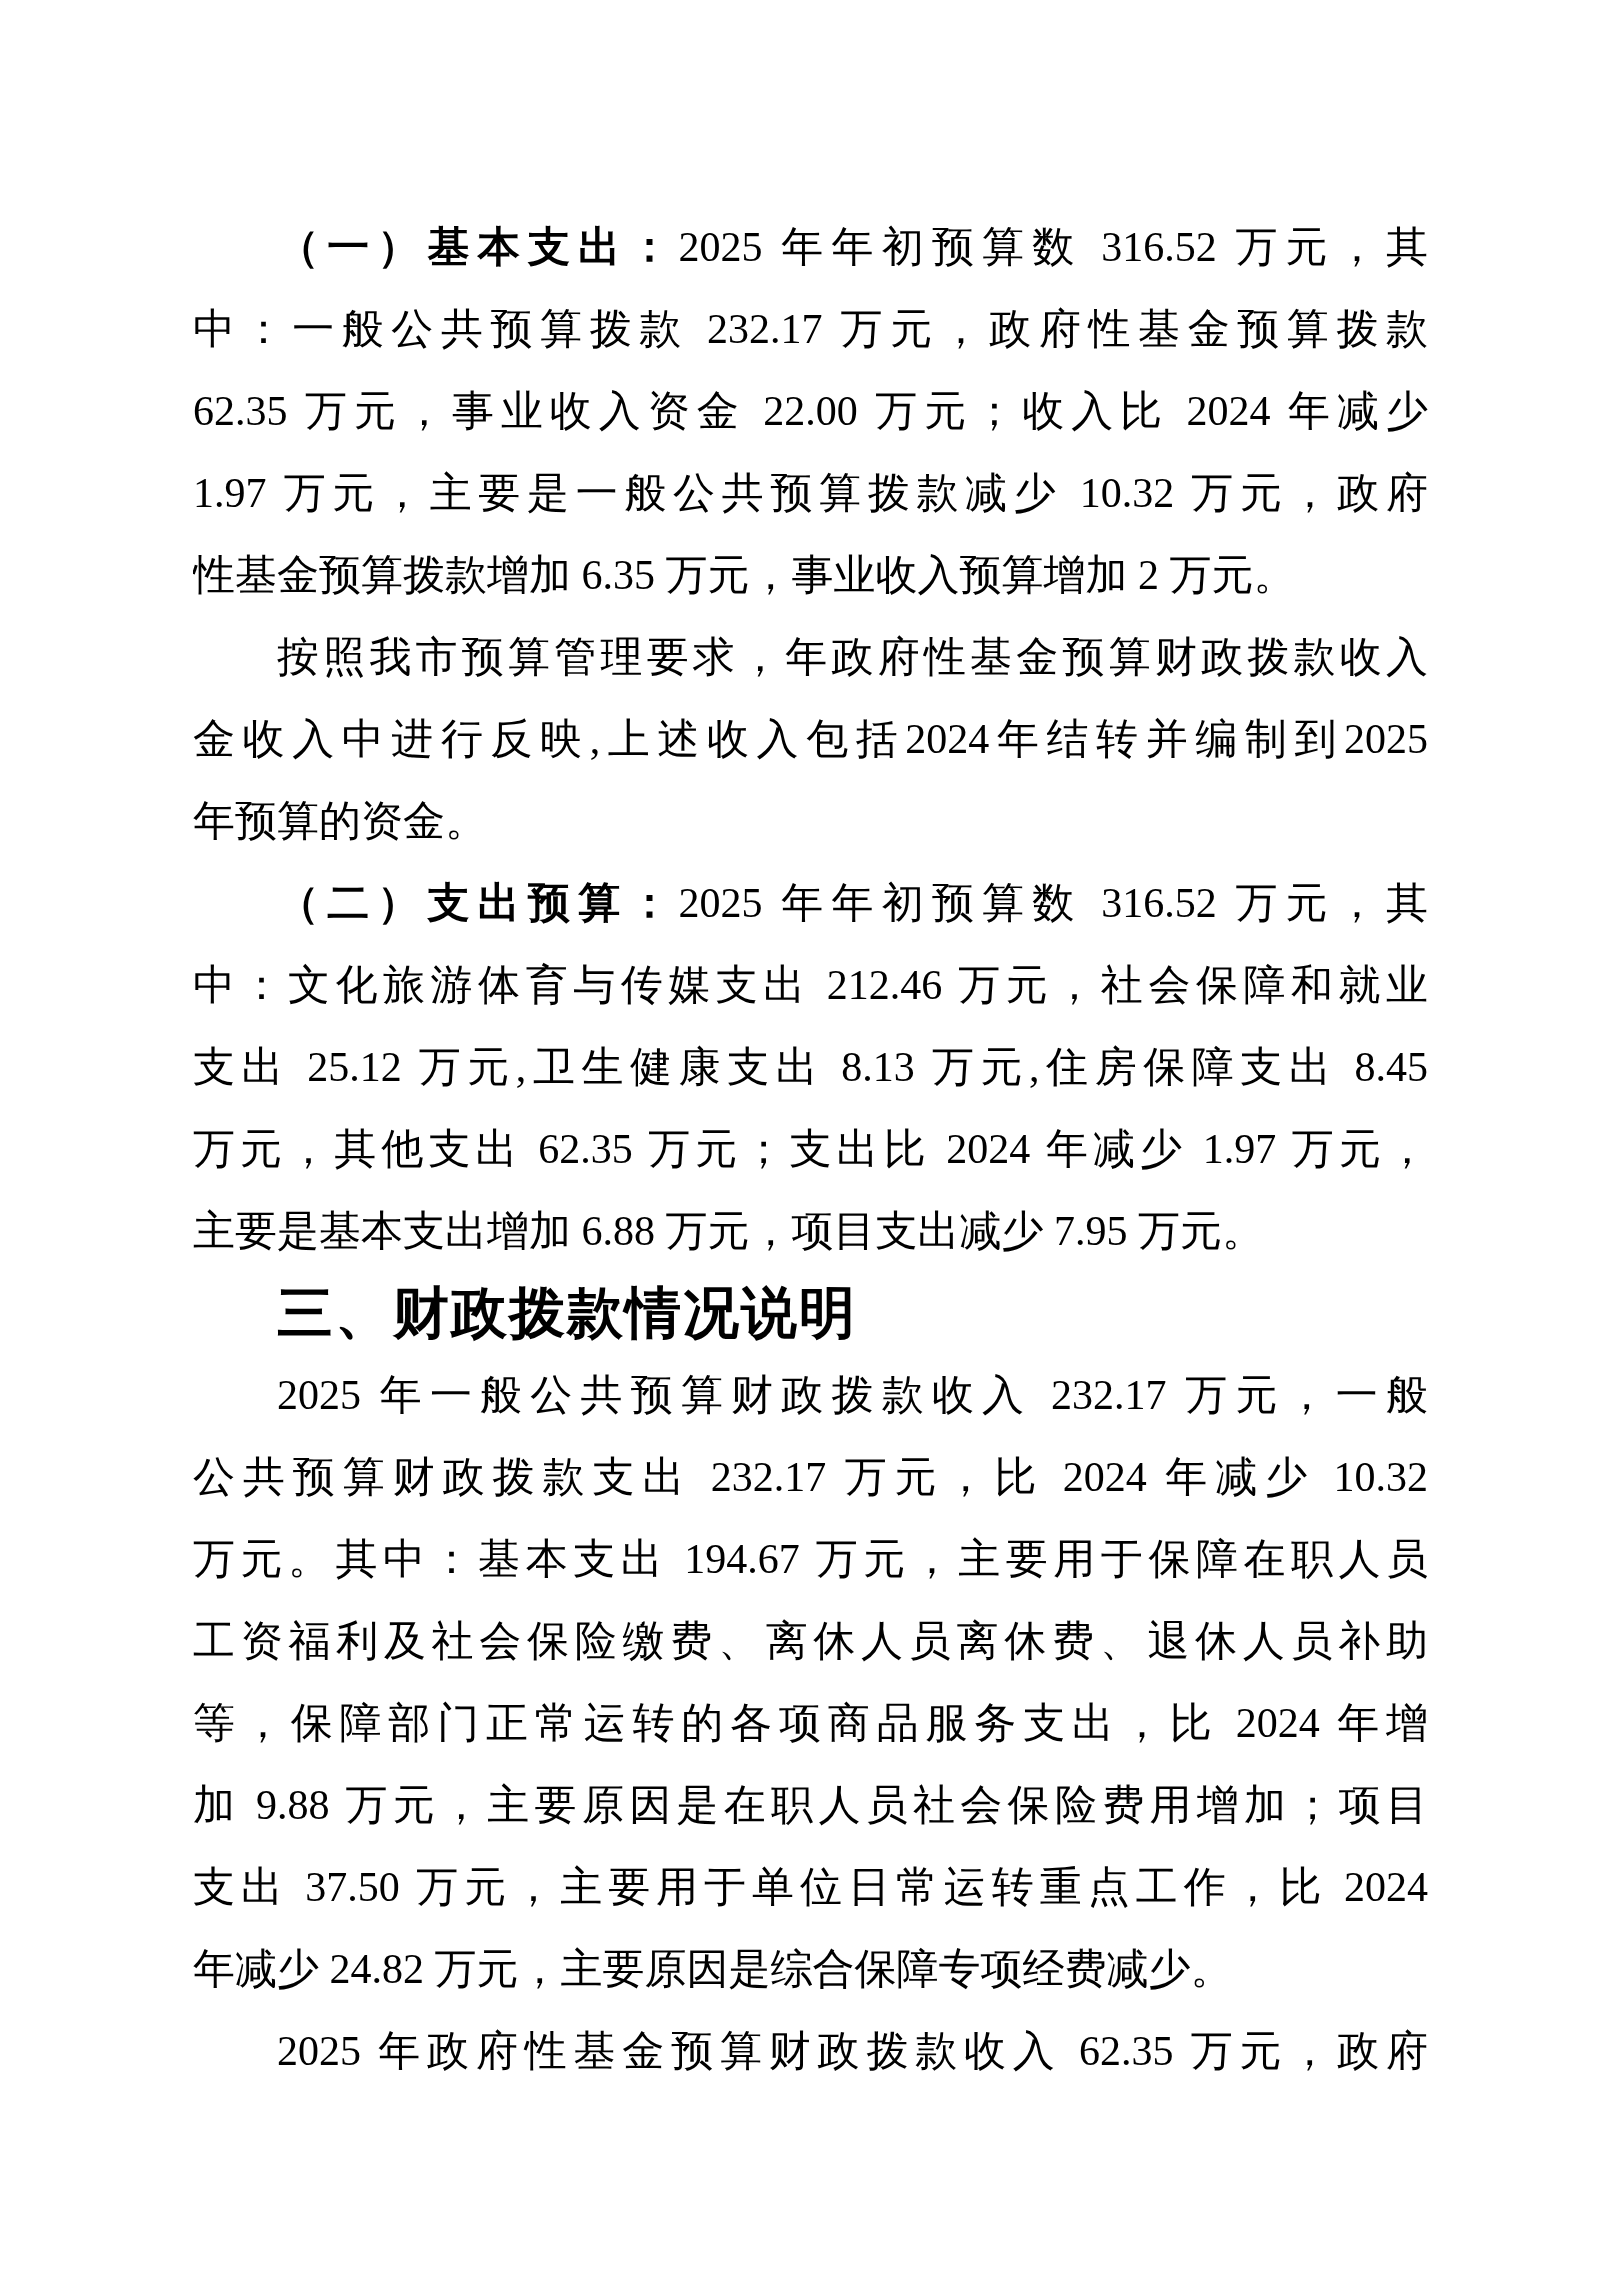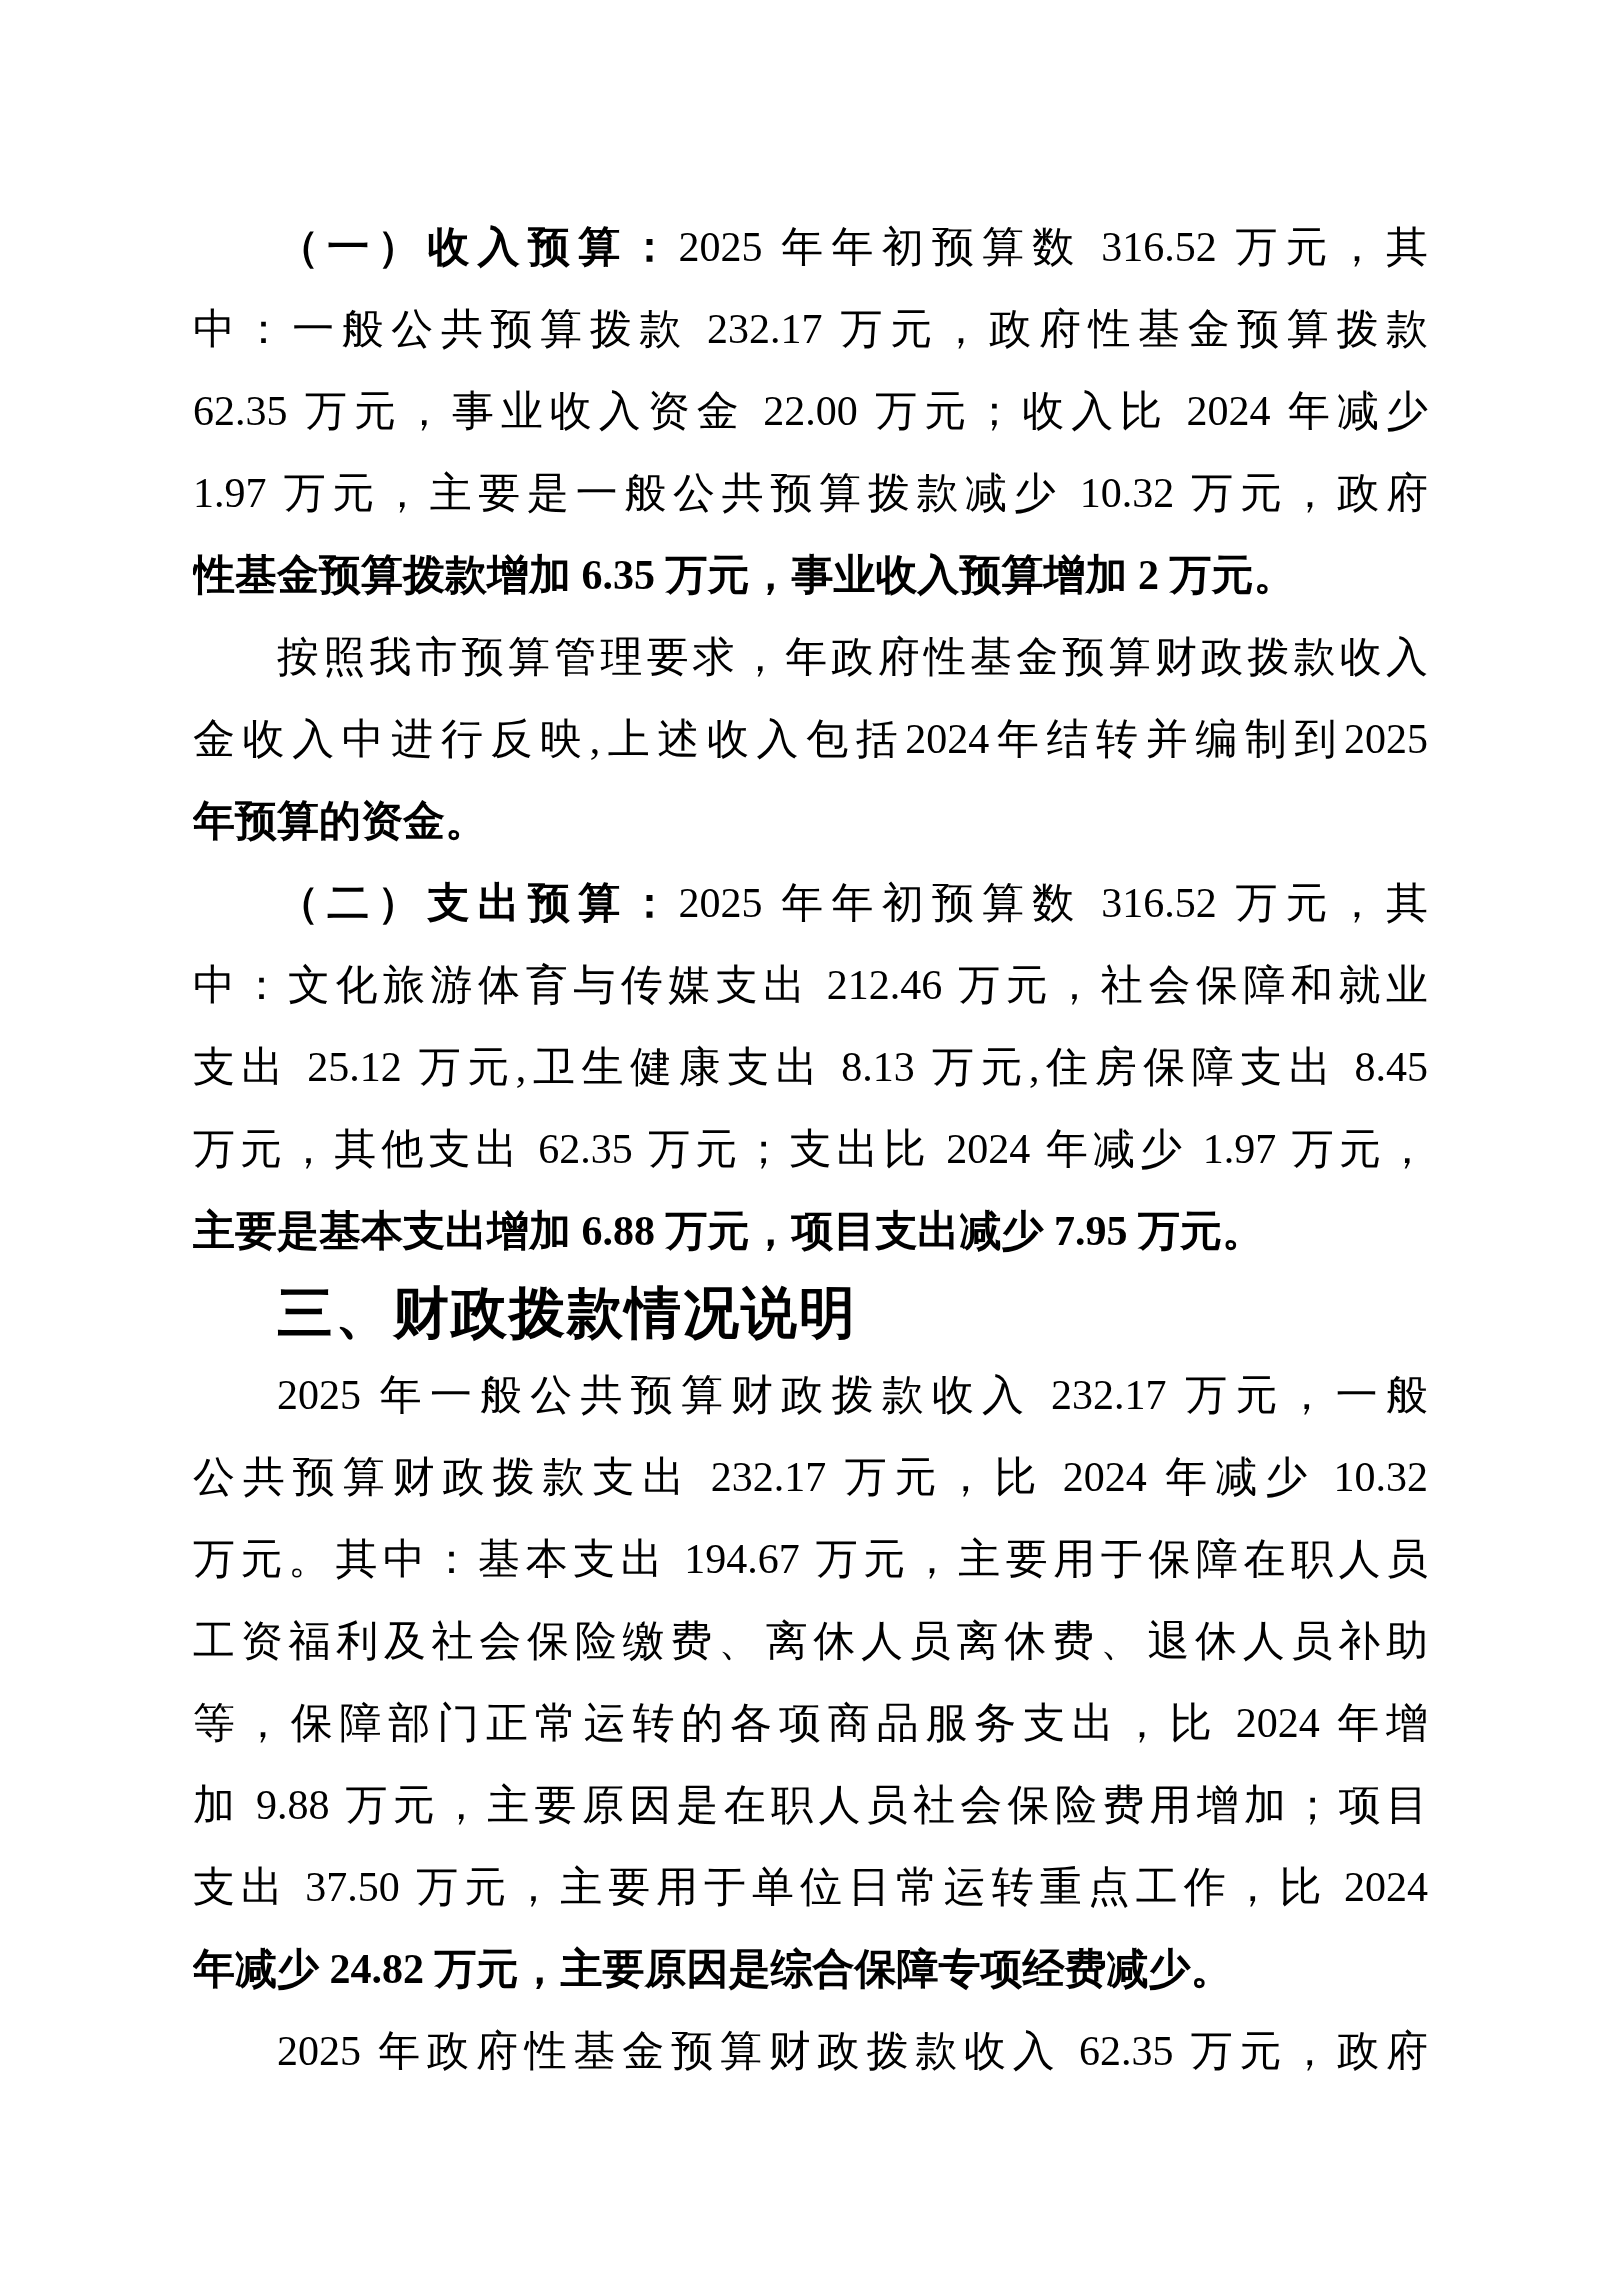--- a/index.html
+++ b/index.html
@@ -27,42 +27,41 @@
     height: 82px;
     color: #000000;
     text-align: justify;
     overflow: hidden;
   }
   .line.fill {
     text-align-last: justify;
   }
   .line.end {
     text-align-last: left;
-    font-weight: bold;
   }
   .line.indent {
     padding-left: 84px;
   }
   .line.heading {
     font-family: "Liberation Sans", "DejaVu Sans", sans-serif;
     font-weight: bold;
     font-size: 56px;
     text-align-last: left;
     letter-spacing: 2px;
   }
   .lead {
     font-weight: bold;
   }
 </style>
 </head>
 <body>
 
 <div class="page">
   <div class="doc-body" id="doc-body">
-      <div class="line indent fill"><span class="lead">（一）收入预算：</span><span class="body-text">2025 年年初预算数 316.52 万元，其</span></div>
+      <div class="line indent fill"><span class="lead">（一）基本支出：</span><span class="body-text">2025 年年初预算数 316.52 万元，其</span></div>
       <div class="line fill"><span class="body-text">中：一般公共预算拨款 232.17 万元，政府性基金预算拨款</span></div>
       <div class="line fill"><span class="body-text">62.35 万元，事业收入资金 22.00 万元；收入比 2024 年减少</span></div>
       <div class="line fill"><span class="body-text">1.97 万元，主要是一般公共预算拨款减少 10.32 万元，政府</span></div>
       <div class="line end"><span class="body-text">性基金预算拨款增加 6.35 万元，事业收入预算增加 2 万元。</span></div>
       <div class="line indent fill"><span class="body-text">按照我市预算管理要求，年政府性基金预算财政拨款收入</span></div>
       <div class="line fill"><span class="body-text">金收入中进行反映,上述收入包括2024年结转并编制到2025</span></div>
       <div class="line end"><span class="body-text">年预算的资金。</span></div>
       <div class="line indent fill"><span class="lead">（二）支出预算：</span><span class="body-text">2025 年年初预算数 316.52 万元，其</span></div>
       <div class="line fill"><span class="body-text">中：文化旅游体育与传媒支出 212.46 万元，社会保障和就业</span></div>
       <div class="line fill"><span class="body-text">支出 25.12 万元,卫生健康支出 8.13 万元,住房保障支出 8.45</span></div>

